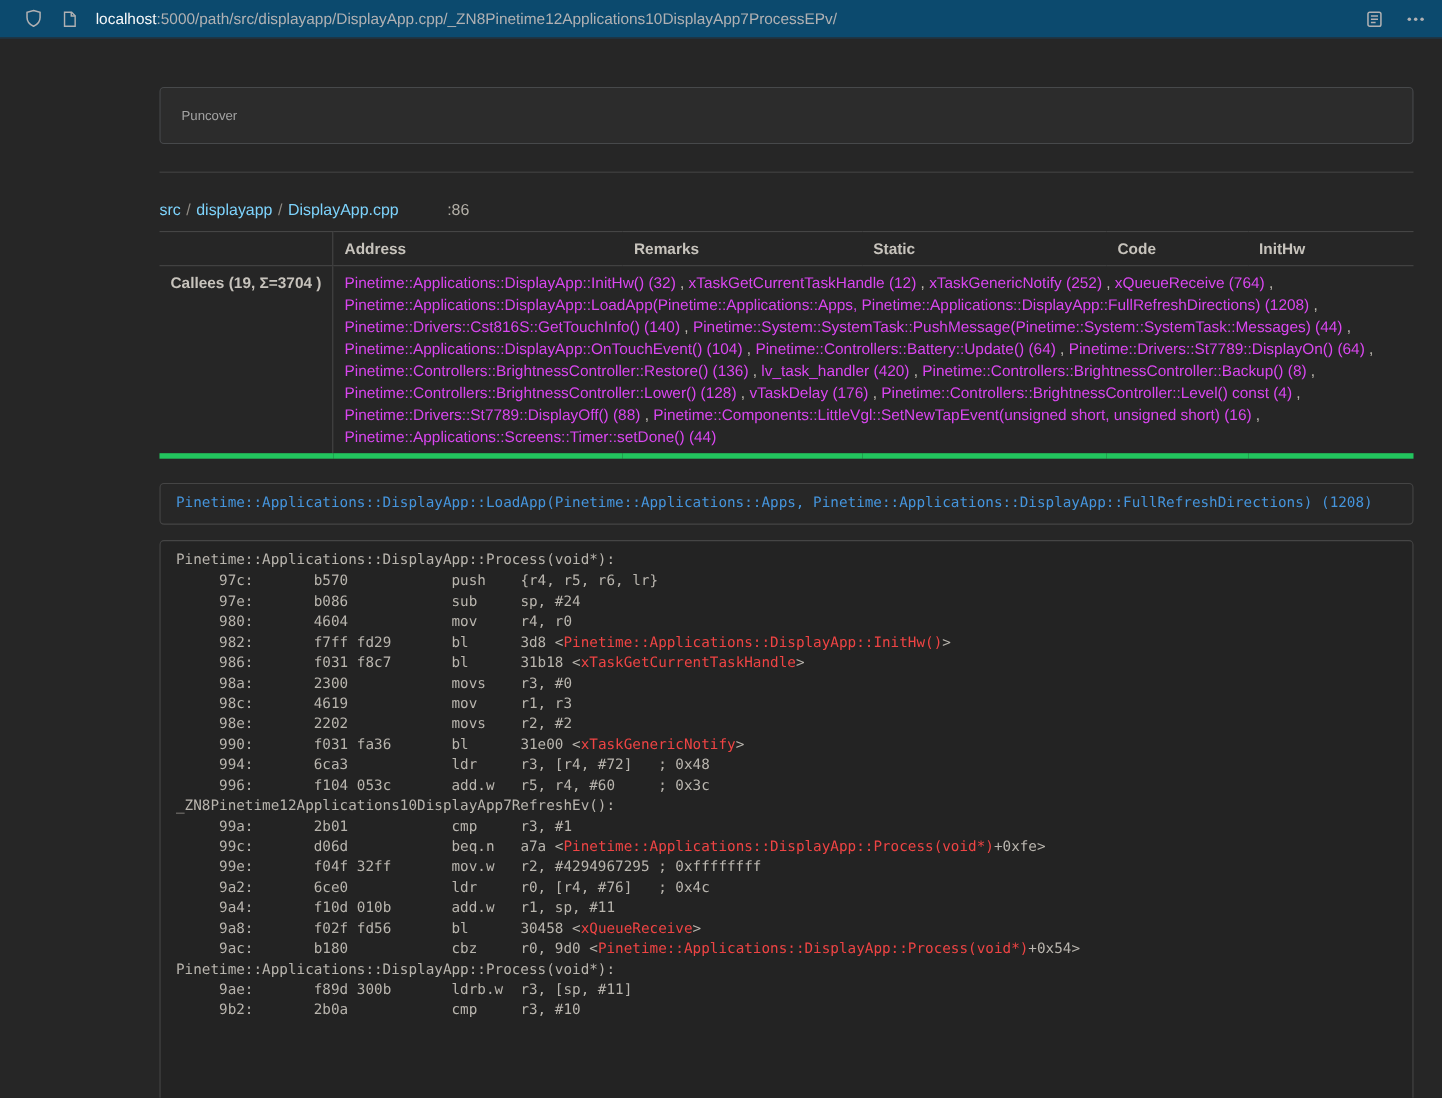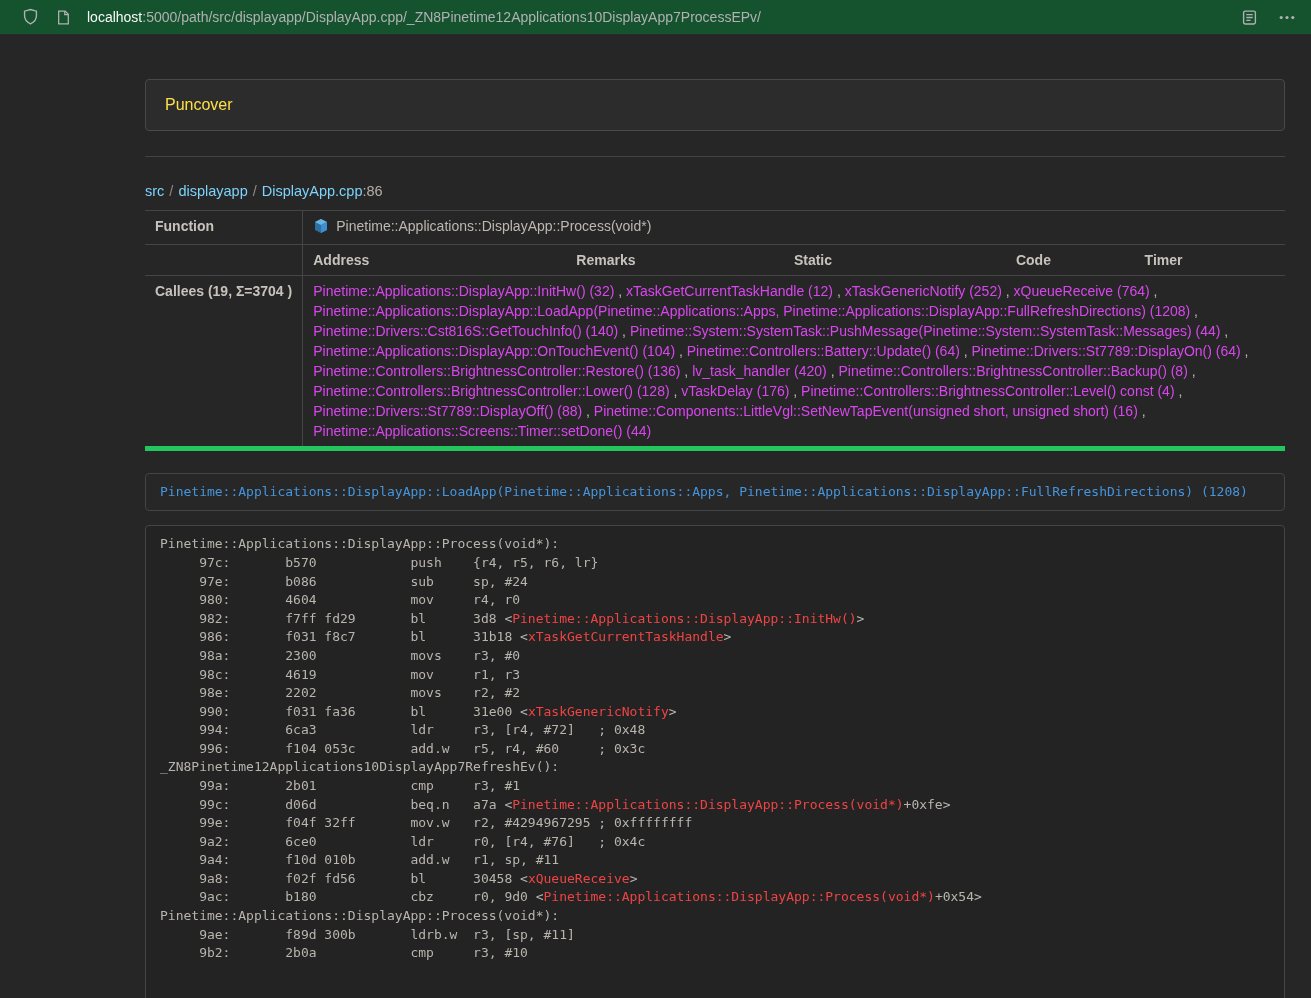--- a/index.html
+++ b/index.html
@@ -5,21 +5,21 @@
   * { box-sizing: border-box; margin: 0; padding: 0; }
   html, body { width: 1311px; height: 998px; overflow: hidden; }
   body {
     background: #262626;
     font-family: "Liberation Sans", sans-serif;
     color: #bdb9b1;
   }
   
   .topbar {
     height: 35px;
-    background: #14532d;
+    background: #0c4a6e;
     border-bottom: 1px solid #2a2a2e;
     display: flex;
     align-items: center;
     padding: 0 16px 0 22px;
   }
   .lead-icons { display: flex; align-items: center; gap: 18px; }
   .icon-btn { display: flex; align-items: center; justify-content: center; cursor: default; }
   .url {
     margin-left: 17px;
     font-size: 14px;
@@ -38,28 +38,28 @@
   .brand-panel {
     margin-top: 44px;
     height: 52px;
     border: 1px solid #47494b;
     border-radius: 4px;
     background: #2c2c2c;
     display: flex;
     align-items: center;
     padding: 0 19px;
   }
-  .brand { font-size: 16px; color: #fde047; text-decoration: none; }
+  .brand { font-size: 12px; color: #a3a3a3; text-decoration: none; }
 
   hr.rule { border: none; border-top: 1px solid #434343; margin: 25px 0 0 0; }
 
   .breadcrumb { margin-top: 26px; font-size: 14.5px; color: #b3afa7; }
   .breadcrumb a { color: #7dd3fc; text-decoration: none; }
   .breadcrumb .sep { margin: 0 5px; color: #8f8b84; }
-  .breadcrumb .lineno { color: #b3afa7; }
+  .breadcrumb .lineno { color: #b3afa7; margin-left: 44px; }
 
   
   table.func { width: 100%; border-collapse: collapse; margin-top: 11px; font-size: 14px; }
   .func th, .func td {
     padding: 5px 10px;
     border-top: 1px solid #454545;
     text-align: left;
     vertical-align: top;
     line-height: 20px;
     color: #bdb9b1;
@@ -156,38 +156,26 @@
     <colgroup>
       <col style="width:146px">
         <col style="width:267px">
         <col style="width:220px">
         <col style="width:225px">
         <col style="width:130px">
         <col style="width:152px">
     </colgroup>
     <tbody>
       <tr>
-        <th class="rowlabel">Function</th>
-        <td colspan="5">
-          <span class="func-icon">
-            <svg width="16" height="16" viewBox="0 0 16 16">
-              <path d="M8 1 14 4v8l-6 3-6-3V4z" fill="#2f6f9f"></path>
-              <path d="M8 1 14 4 8 7 2 4z" fill="#69b4e3"></path>
-              <path d="M8 7v8l6-3V4z" fill="#3d8fd1"></path>
-            </svg>
-          </span><span>Pinetime::Applications::DisplayApp::Process(void*)</span>
-        </td>
-      </tr>
-      <tr>
         <td class="rowlabel"></td>
         <th>Address</th>
         <th>Remarks</th>
         <th>Static</th>
         <th>Code</th>
-        <th>Timer</th>
+        <th>InitHw</th>
       </tr>
       <tr class="last">
         <th class="rowlabel">Callees (19, Σ=3704 )</th>
         <td colspan="5" id="callees-cell"><a href="#">Pinetime::Applications::DisplayApp::InitHw() (32)</a> , <a href="#">xTaskGetCurrentTaskHandle (12)</a> , <a href="#">xTaskGenericNotify (252)</a> , <a href="#">xQueueReceive (764)</a> , <a href="#">Pinetime::Applications::DisplayApp::LoadApp(Pinetime::Applications::Apps, Pinetime::Applications::DisplayApp::FullRefreshDirections) (1208)</a> , <a href="#">Pinetime::Drivers::Cst816S::GetTouchInfo() (140)</a> , <a href="#">Pinetime::System::SystemTask::PushMessage(Pinetime::System::SystemTask::Messages) (44)</a> , <a href="#">Pinetime::Applications::DisplayApp::OnTouchEvent() (104)</a> , <a href="#">Pinetime::Controllers::Battery::Update() (64)</a> , <a href="#">Pinetime::Drivers::St7789::DisplayOn() (64)</a> , <a href="#">Pinetime::Controllers::BrightnessController::Restore() (136)</a> , <a href="#">lv_task_handler (420)</a> , <a href="#">Pinetime::Controllers::BrightnessController::Backup() (8)</a> , <a href="#">Pinetime::Controllers::BrightnessController::Lower() (128)</a> , <a href="#">vTaskDelay (176)</a> , <a href="#">Pinetime::Controllers::BrightnessController::Level() const (4)</a> , <a href="#">Pinetime::Drivers::St7789::DisplayOff() (88)</a> , <a href="#">Pinetime::Components::LittleVgl::SetNewTapEvent(unsigned short, unsigned short) (16)</a> , <a href="#">Pinetime::Applications::Screens::Timer::setDone() (44)</a></td>
       </tr>
     </tbody>
   </table>
 
   <div class="snippet">
     <a href="#">Pinetime::Applications::DisplayApp::LoadApp(Pinetime::Applications::Apps, Pinetime::Applications::DisplayApp::FullRefreshDirections) (1208)</a>

